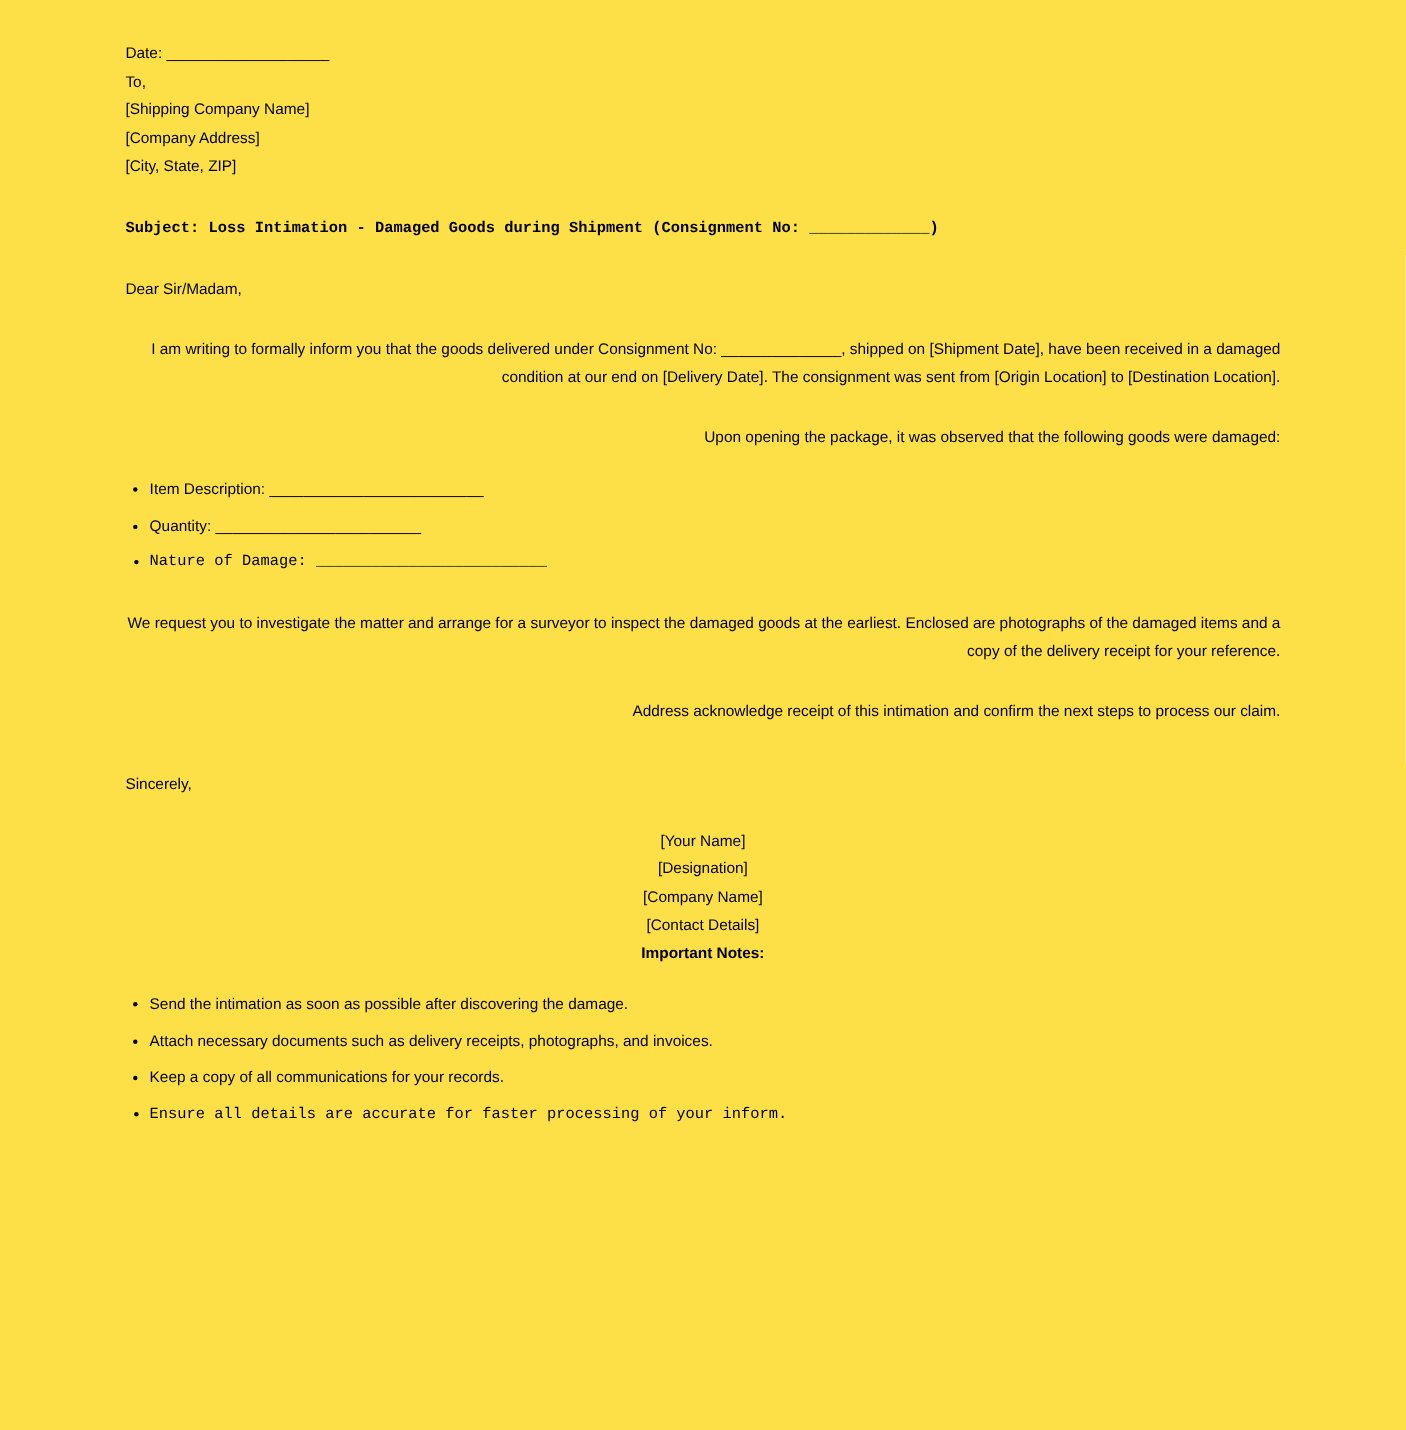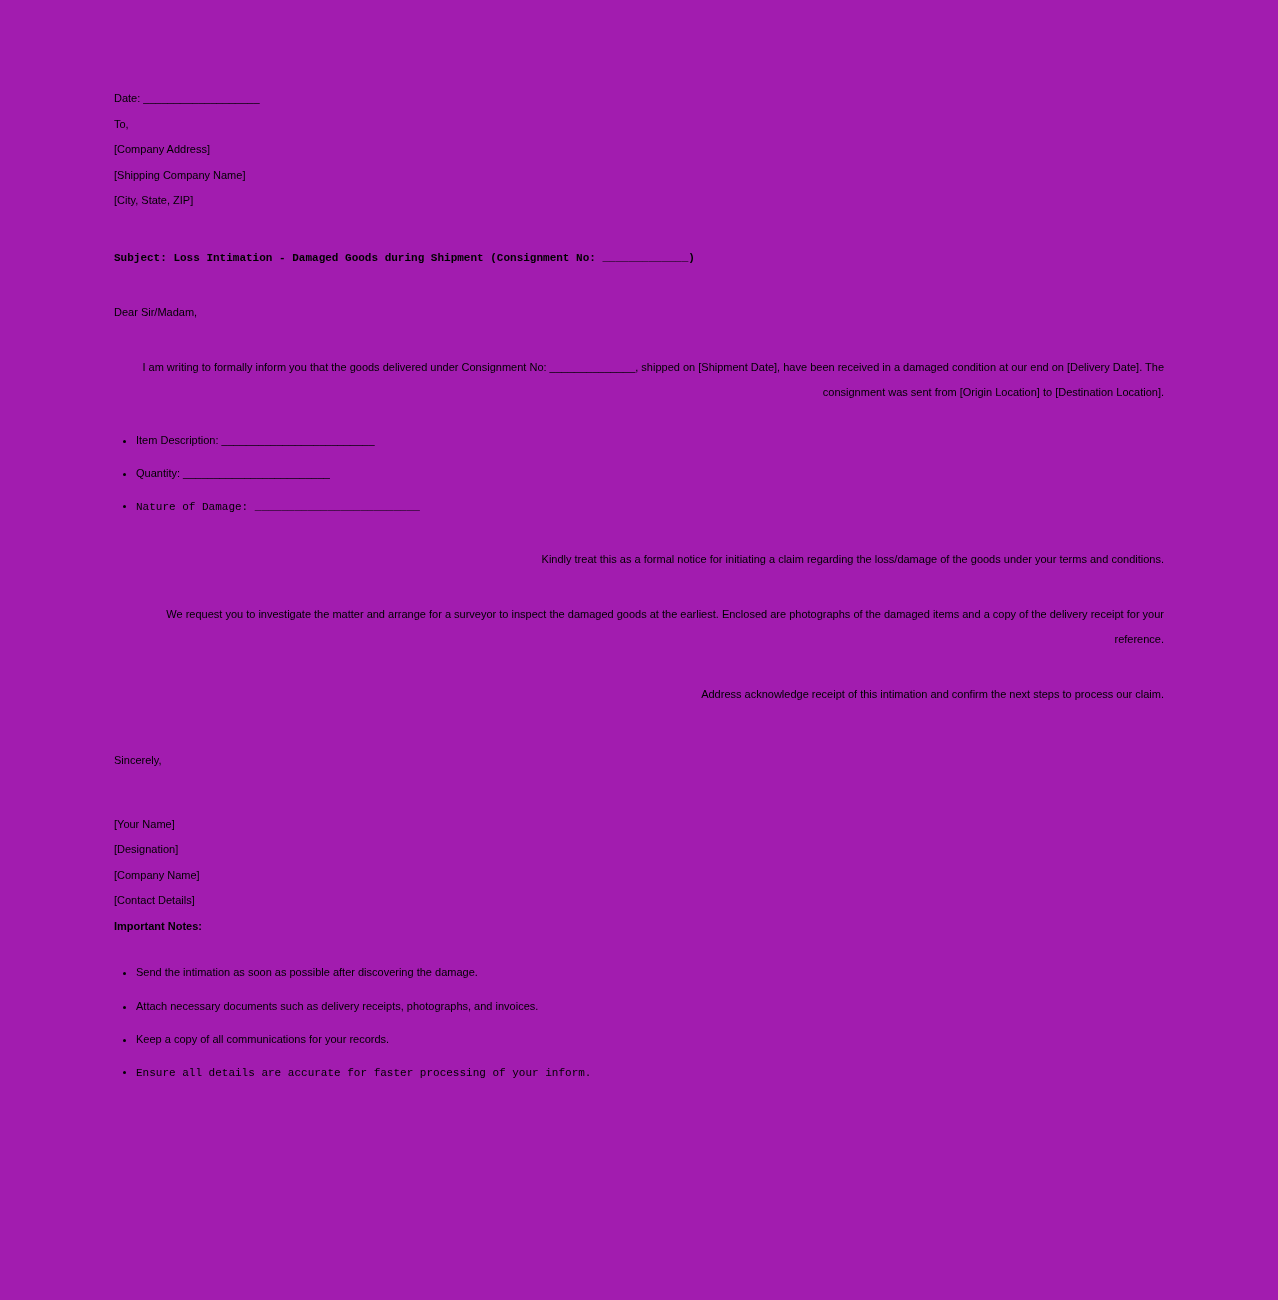--- a/index.html
+++ b/index.html
@@ -4,25 +4,25 @@
 <style>
   html, body {
     margin: 0;
     padding: 0;
     background: #ffffff;
   }
   .page {
     position: relative;
     width: 1278px;
     height: 1300px;
-    background: #a21caf;
+    background: #fde047;
     box-sizing: border-box;
-    padding: 86px 114px 0 114px;
+    padding: 36px 114px 0 114px;
     font-family: "Liberation Sans", sans-serif;
-    font-size: 11px;
+    font-size: 14px;
     line-height: 25.5px;
     color: #000000;
     overflow: hidden;
   }
   .page p {
     margin: 0;
   }
   .address-block p,
   .signature-block p {
     margin: 0;
@@ -39,21 +39,22 @@
     margin-top: 29px !important;
     text-align: right;
   }
   .para-kindly {
     margin-top: 27px !important;
   }
   .closing {
     margin-top: 41px !important;
   }
   .signature-block {
-    margin-top: 38px;
+    margin-top: 26px;
+    text-align: center;
   }
   .notes-heading {
     font-weight: bold;
   }
   ul.doc-list {
     margin: 0;
     padding-left: 22px;
     list-style: disc;
   }
   ul.damaged-list {
@@ -72,39 +73,39 @@
   }
 </style>
 </head>
 <body>
 
 <div class="page">
 
   <div class="address-block">
     <p>Date: ___________________</p>
     <p>To,</p>
+    <p>[Shipping Company Name]</p>
     <p>[Company Address]</p>
-    <p>[Shipping Company Name]</p>
     <p>[City, State, ZIP]</p>
   </div>
 
   <p class="subject-line">Subject: Loss Intimation - Damaged Goods during Shipment (Consignment No: _____________)</p>
 
   <p class="greeting">Dear Sir/Madam,</p>
 
   <p class="para">I am writing to formally inform you that the goods delivered under Consignment No: ______________, shipped on [Shipment Date], have been received in a damaged condition at our end on [Delivery Date]. The consignment was sent from [Origin Location] to [Destination Location].</p>
 
+  <p class="para">Upon opening the package, it was observed that the following goods were damaged:</p>
 
   <ul class="doc-list damaged-list">
     <li>Item Description: _________________________</li>
     <li>Quantity: ________________________</li>
     <li>Nature of Damage: _________________________</li>
   </ul>
 
-  <p class="para para-kindly">Kindly treat this as a formal notice for initiating a claim regarding the loss/damage of the goods under your terms and conditions.</p>
 
   <p class="para">We request you to investigate the matter and arrange for a surveyor to inspect the damaged goods at the earliest. Enclosed are photographs of the damaged items and a copy of the delivery receipt for your reference.</p>
 
   <p class="para">Address acknowledge receipt of this intimation and confirm the next steps to process our claim.</p>
 
   <p class="closing">Sincerely,</p>
 
   <div class="signature-block">
     <p>[Your Name]</p>
     <p>[Designation]</p>

